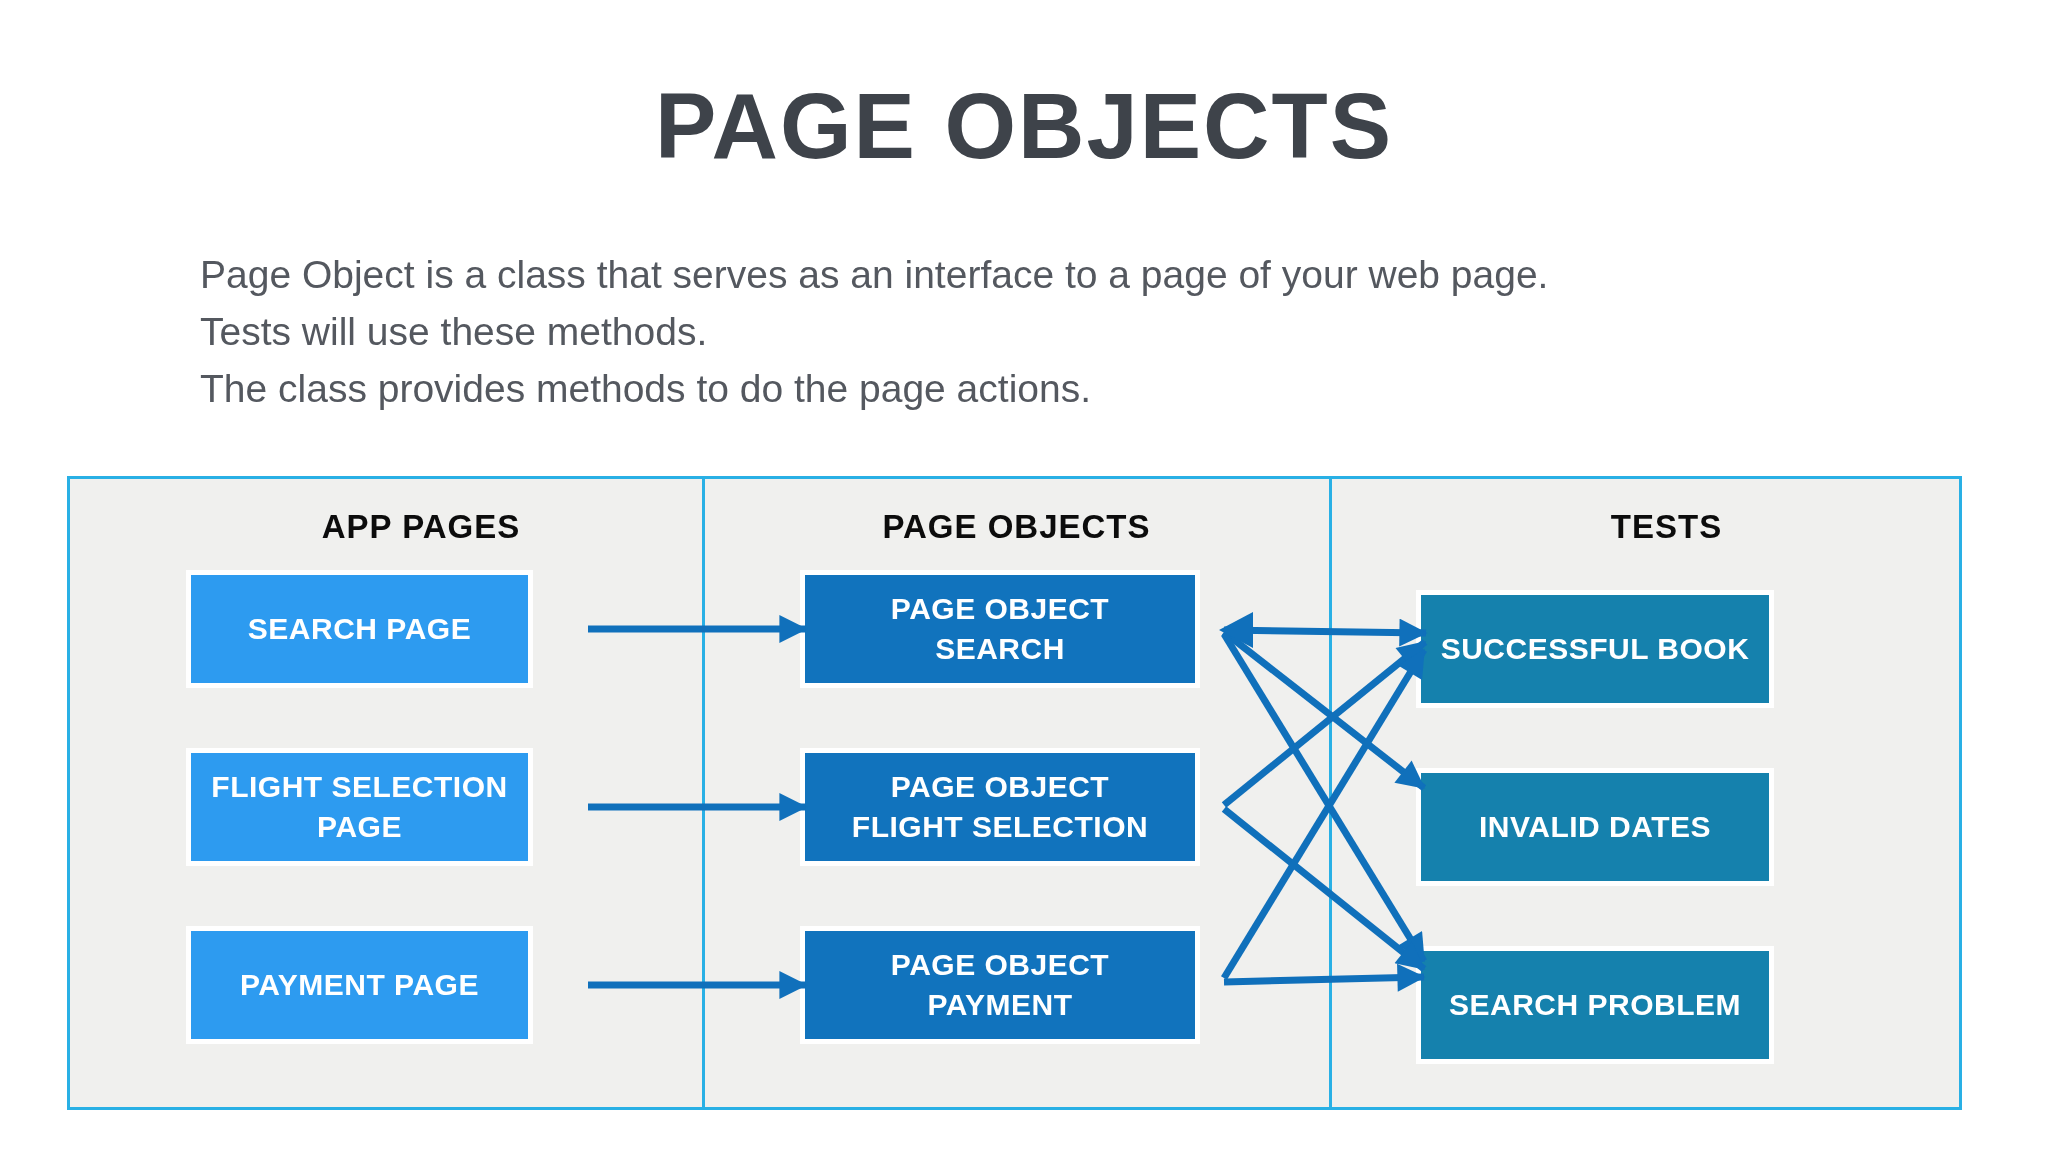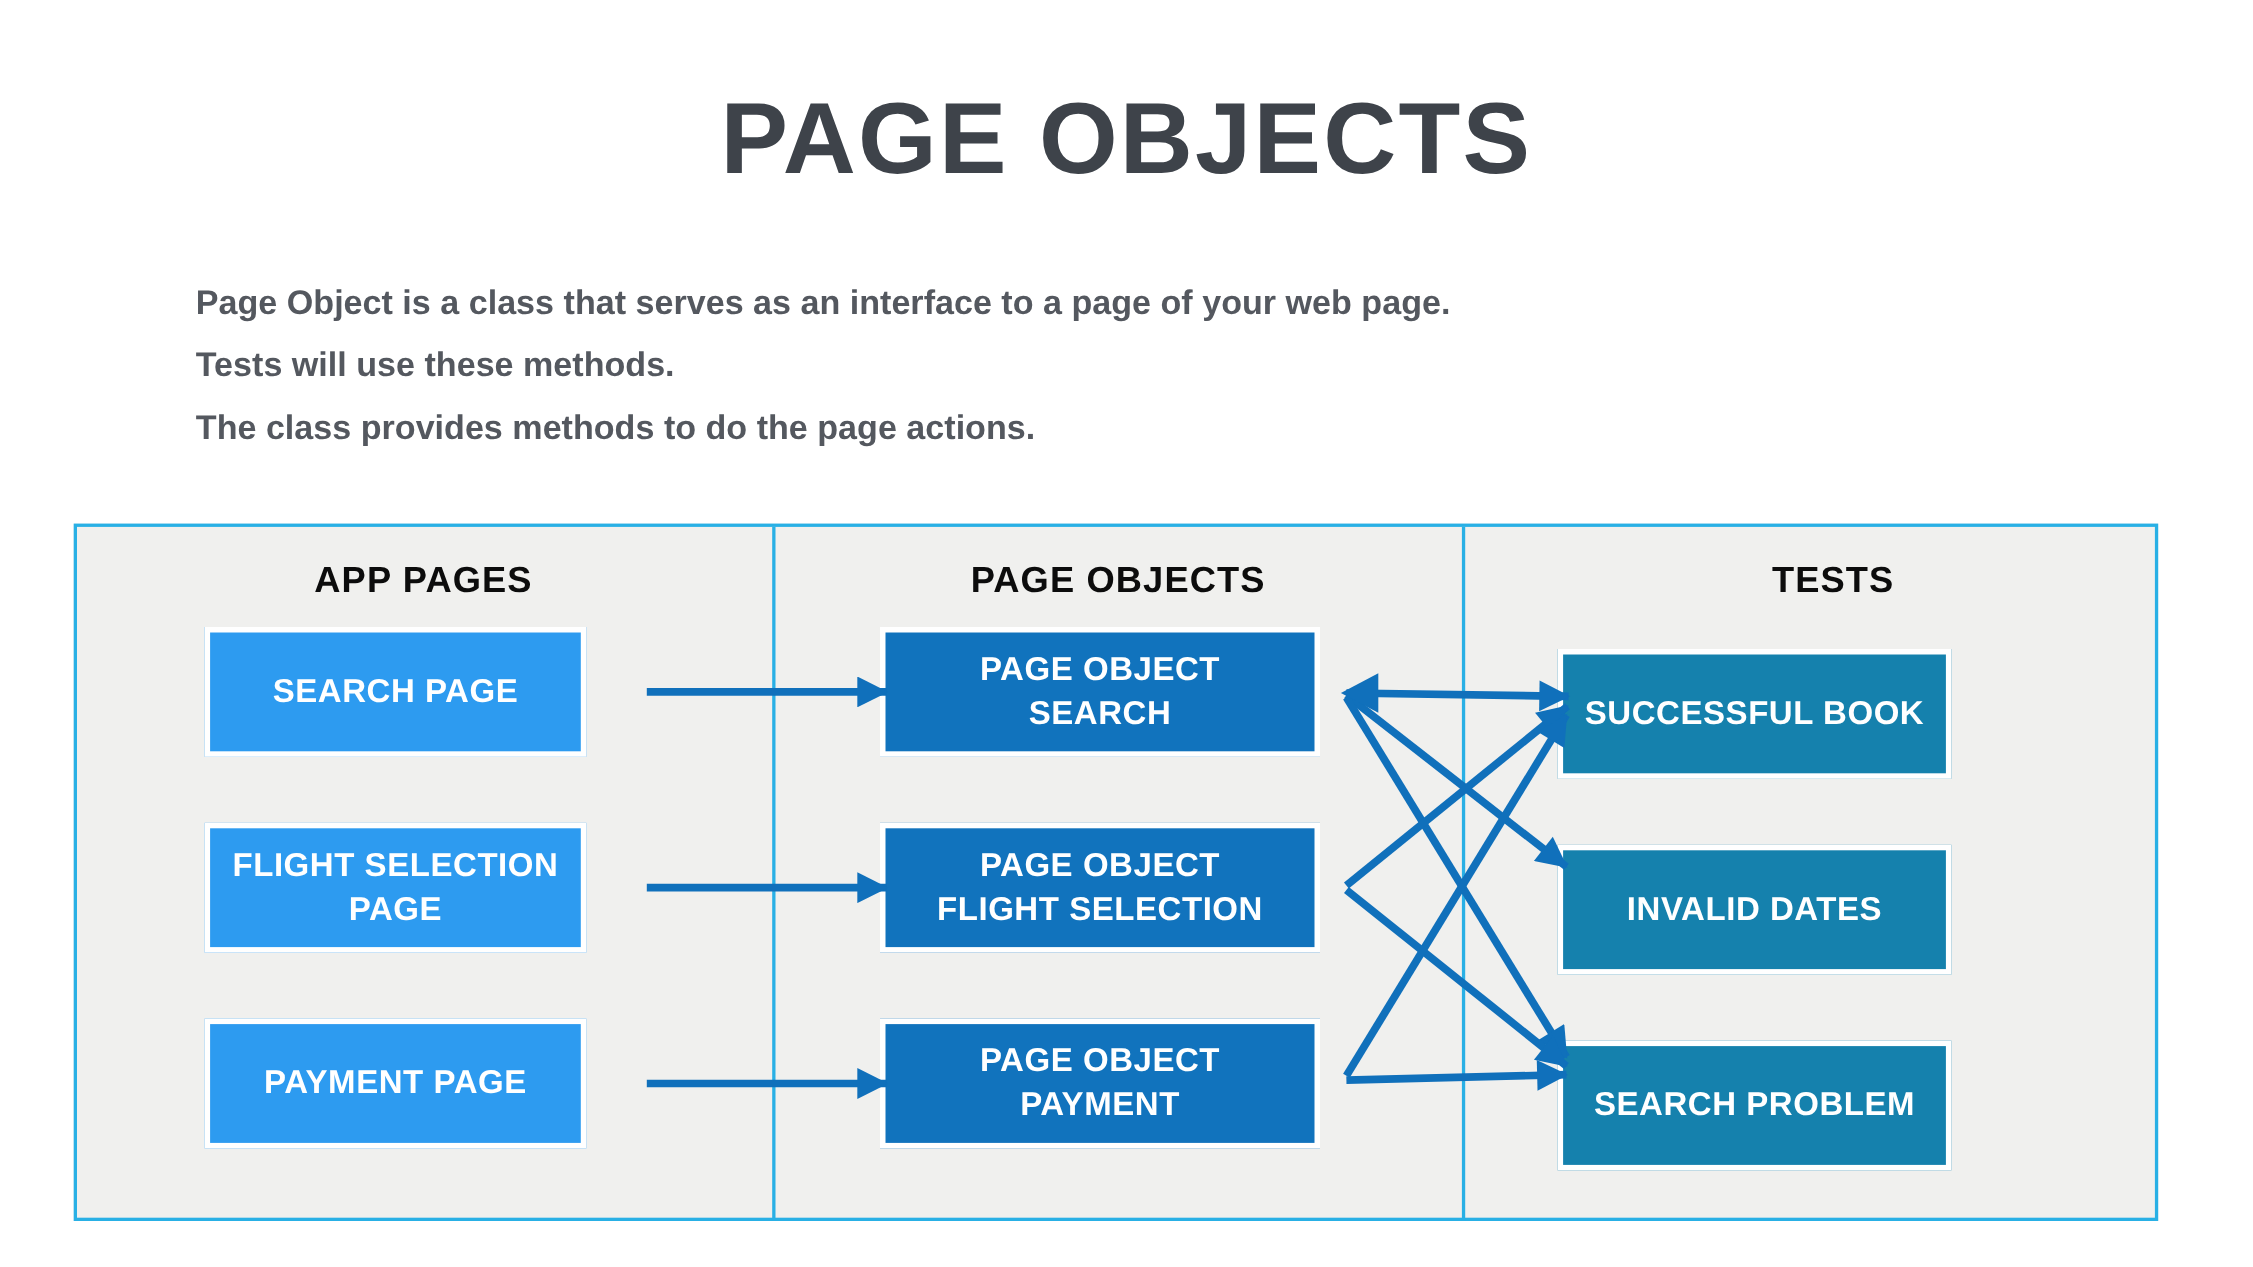--- a/index.html
+++ b/index.html
@@ -6,43 +6,43 @@
   body{
     width:2048px;height:1152px;position:relative;overflow:hidden;
     font-family:"Liberation Sans",sans-serif;
   }
   .page-title{
     position:absolute;left:0;top:74px;width:2048px;
     text-align:center;font-size:92px;font-weight:800;letter-spacing:2px;
     color:var(--title-text,#3e434a);
   }
   .description{
-    position:absolute;left:178px;top:246px;
-    font-size:31px;font-weight:700;line-height:57px;
+    position:absolute;left:200px;top:246px;
+    font-size:39px;font-weight:400;line-height:57px;
     color:var(--body-text,#54585f);
   }
   .frame{
     position:absolute;left:67px;top:476px;width:1895px;height:634px;
     background:var(--frame-background,#f0f0ee);
     border:3px solid var(--frame-border,#29b0e5);
     box-sizing:border-box;
   }
   .divider{
     position:absolute;top:479px;height:631px;width:3px;
     background:var(--frame-border,#29b0e5);
   }
   .divider.d1{left:702px;}
   .divider.d2{left:1329px;}
   .col-header{
     position:absolute;top:505px;height:44px;
     display:flex;align-items:center;justify-content:center;
     font-size:33px;font-weight:bold;letter-spacing:1px;
     color:var(--header-text,#0c0c0c);
   }
-  .col-header.h1{left:67px;width:636px;}
+  .col-header.h1{left:67px;width:636px;padding-left:36px;}
   .col-header.h2{left:703px;width:627px;}
   .col-header.h3{left:1330px;width:673px;}
   .node{
     position:absolute;box-sizing:border-box;
     border:5px solid #ffffff;
     display:flex;align-items:center;justify-content:center;text-align:center;
     color:var(--box-text,#ffffff);
     font-size:30px;font-weight:bold;letter-spacing:0.5px;line-height:40px;
     white-space:pre-line;
   }

